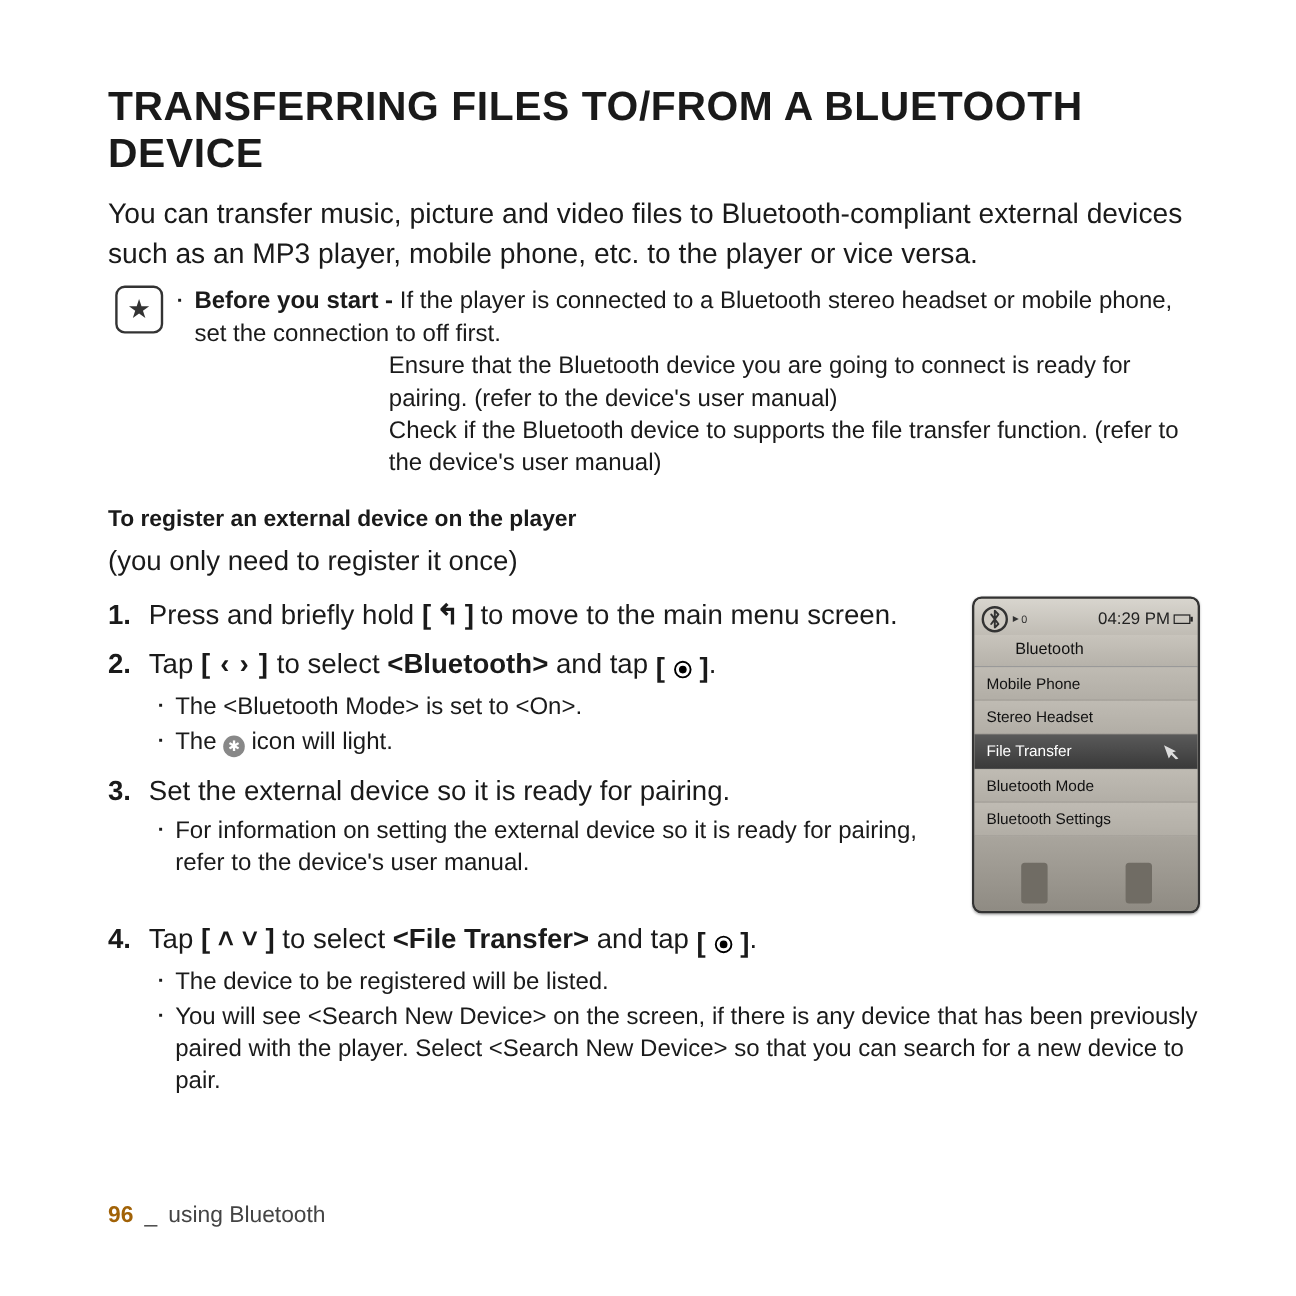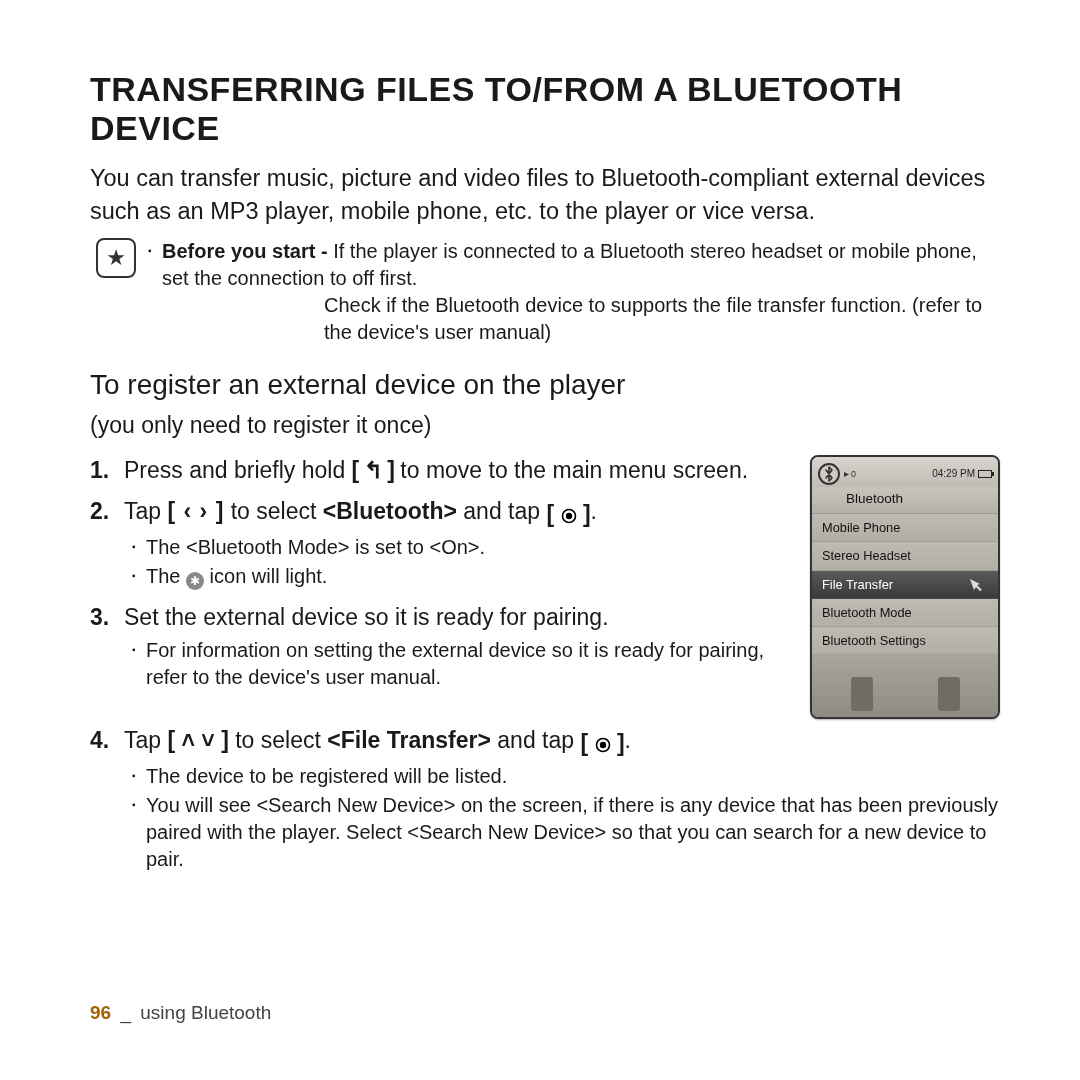--- a/index.html
+++ b/index.html
@@ -27,21 +27,21 @@
     flex: 0 0 40px; height: 40px; border: 2.5px solid #333; border-radius: 8px;
     display: flex; align-items: center; justify-content: center; font-size: 22px;
     color: #333; background: #fff;
   }
   .note-content { flex: 1; font-size: 20px; line-height: 1.35; }
   .note-bullet { display: flex; }
   .note-bullet .sq { flex: 0 0 14px; font-size: 10px; padding-top: 6px; }
   .note-first .lead { font-weight: bold; }
   .note-rest { padding-left: 176px; }
 
-  h2.sub { font-size: 28px; font-weight: normal; margin: 15px 0 6px; }
+  h2.sub { font-size: 19px; font-weight: bold; margin: 15px 0 6px; }
   p.paren { font-size: 23px; margin-bottom: 14px; }
 
   .steps-wrap { display: flex; gap: 22px; align-items: flex-start; }
   ol.steps { flex: 1; list-style: none; counter-reset: step; }
   ol.steps > li { display: flex; margin-bottom: 10px; }
   ol.steps > li::before {
     counter-increment: step; content: counter(step) ".";
     font-weight: bold; width: 34px; flex: 0 0 34px; font-size: 23px;
   }
   .step-body { flex: 1; font-size: 23px; }
@@ -70,21 +70,21 @@
   .dev-top {
     display:flex; align-items:center; padding:4px 6px 0; gap:4px; height:30px;
     background: linear-gradient(#d8d5ce,#c0bcb4);
   }
   .bt-circle {
     width:22px; height:22px; border:2px solid #333; border-radius:50%;
     display:flex; align-items:center; justify-content:center; font-size:13px; color:#333;
     background:#cfcbc3;
   }
   .dev-top-fill { flex:1; display:flex; align-items:center; gap:2px; font-size:10px; color:#333; }
-  .dev-top-right { font-size:10px; color:#222; display:flex; align-items:center; gap:3px; }
+  .dev-top-right { font-size:14px; color:#222; display:flex; align-items:center; gap:3px; }
   .batt { width:14px; height:8px; border:1px solid #222; position:relative; }
   .batt::after { content:""; position:absolute; right:-3px; top:1px; width:2px; height:4px; background:#222; }
   .dev-title { background: linear-gradient(#c8c4bc,#b6b2aa); border-bottom:1px solid #999; padding:3px 0 5px 34px; font-size:13.5px; color:#111; }
   .dev-list { }
   .dev-item { padding:5px 8px 5px 10px; font-size:12.8px; color:#111; background: linear-gradient(#bfbbb3,#b2aea6); border-bottom:1px solid rgba(0,0,0,0.15); display:flex; align-items:center; justify-content:space-between; }
   .dev-item.sel { background: linear-gradient(#5a5a5a,#3a3a3a); color:#fff; }
   .dev-item.sel .arrow svg path { fill:#ddd; }
   .arrow { width:22px; height:14px; }
   .dev-bottom { height:62px; background: linear-gradient(#a9a59d,#8f8b83); display:flex; align-items:flex-end; justify-content:space-around; padding:0 6px 6px; }
   .spk { width:22px; height:34px; background:#706c64; border-radius:3px; }
@@ -104,20 +104,21 @@
 
 <div class="note-row">
   <div class="note-icon">★</div>
   <div class="note-content">
     <div class="note-bullet note-first">
       <span class="sq">▪</span>
       <span>
         <span class="lead">Before you start - </span><span>If the player is connected to a Bluetooth stereo headset or mobile phone, set the connection to off first.</span>
       </span>
     </div>
+    <div class="note-rest">Ensure that the Bluetooth device you are going to connect is ready for pairing. (refer to the device's user manual)</div>
     <div class="note-rest">Check if the Bluetooth device to supports the file transfer function. (refer to the device's user manual)</div>
   </div>
 </div>
 
 <h2 class="sub">To register an external device on the player</h2>
 <p class="paren">(you only need to register it once)</p>
 
 <div class="steps-wrap">
   <ol class="steps" id="steps-ol">
       <li>

